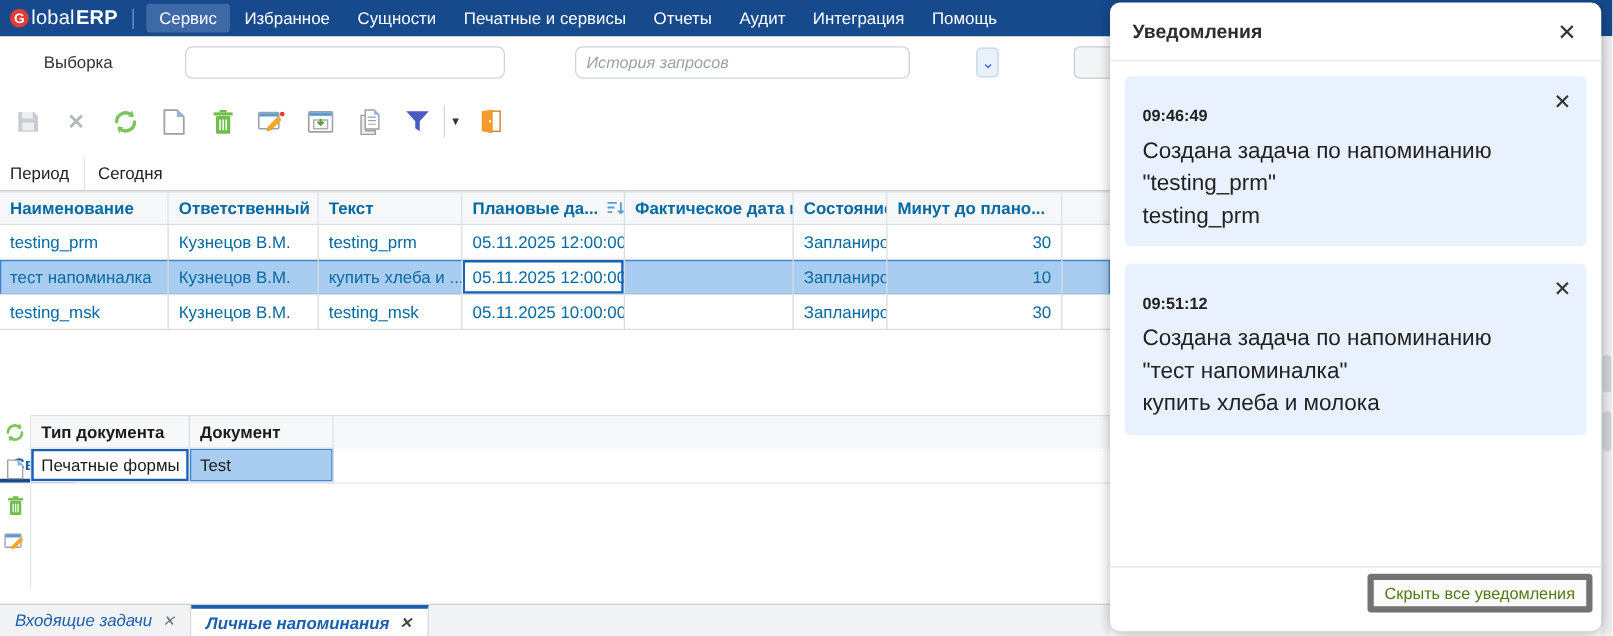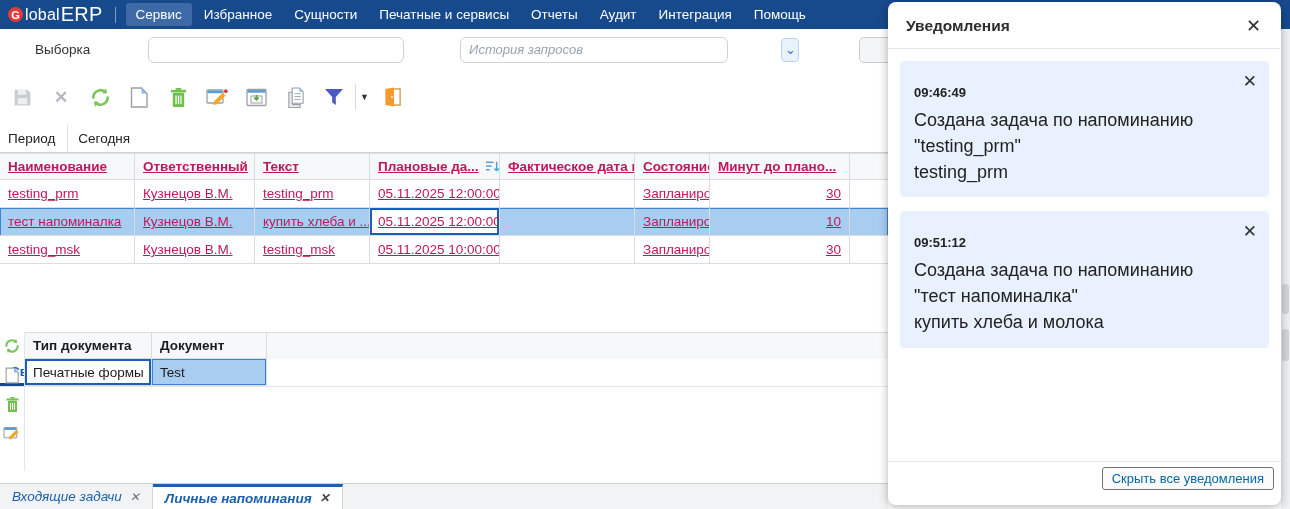--- a/index.html
+++ b/index.html
@@ -9,21 +9,21 @@
 
   
   .nav { position:absolute; top:0; left:0; width:1290px; height:29px;
          background:#17498d; display:flex; align-items:center; color:#fff;
          padding-left:8px; font-size:13.5px; }
   .logo { display:flex; align-items:center; gap:1px; margin-right:10px; }
   .logo-g { width:15px; height:15px; border-radius:50%; background:#e23b3b; color:#fff;
             font-size:11px; font-weight:bold; display:flex; align-items:center;
             justify-content:center; margin-right:1px; }
   .logo-light { font-size:16px; font-weight:400; letter-spacing:.2px; }
-  .logo-bold  { font-size:20px; font-weight:400; letter-spacing:.2px; }
+  .logo-bold  { font-size:16px; font-weight:700; letter-spacing:.2px; }
   .nav-sep { width:1px; height:16px; background:rgba(255,255,255,.45); margin:0 10px 0 2px; }
   .nav-item { padding:4px 10px; margin-right:2px; border-radius:3px; cursor:default; white-space:nowrap; }
   .nav-item.active { background:#3d69a6; }
 
   
   .filter-row { position:absolute; top:29px; left:0; width:900px; height:41px;
                 display:flex; align-items:center; font-size:13.5px; color:#333;gap:48px; }
   .filter-label { margin-left:35px; margin-right:10px; }
   .inp { height:26px; border:1px solid #ccd3dc; border-radius:6px; padding:0 8px;
          font-size:13px; font-family:"Liberation Sans", sans-serif; color:#333; outline:none; }
@@ -46,21 +46,21 @@
 
   
   .period-row { position:absolute; top:125px; left:0; width:888px; height:28px;
                 display:flex; align-items:center; font-size:13.5px; color:#222;
                 border-bottom:1px solid #cfd3d8; }
   .period-label { padding:0 12px 0 8px; }
   .period-value { border-left:1px solid #dfe2e6; align-self:stretch; display:flex;
                   align-items:center; padding-left:10px; flex:1; }
 
   
-  .mt { position:absolute; top:153px; left:0; width:888px; font-size:13.5px; color:#be185d;text-decoration:underline; }
+  .mt { position:absolute; top:153px; left:0; width:888px; font-size:13.5px; color:#0369a1; }
   .mt-grid { display:grid; grid-template-columns:135px 120px 115px 130px 135px 75px 140px auto; }
   .mt-grid > div { border-right:1px solid #d9dce0; border-bottom:1px solid #d9dce0;
                    padding:5px 8px; height:28px; display:flex; align-items:center;
                    white-space:nowrap; overflow:hidden; }
   .mt-head > div { background:#f7f8fa; font-weight:600; border-top:1px solid #d9dce0; height:27px; }
   .mt-grid > div:last-child { border-right:none; }
   .num { justify-content:flex-end; }
   .row-sel { background:#a9cdf1; box-shadow:inset 0 0 0 1px #3c85d4; }
   .cell-focus { box-shadow:inset 0 0 0 2px #1660b8; background:#fff; }
   .sort-ico { margin-left:6px; flex:none; }
@@ -112,21 +112,21 @@
   .panel-title { font-size:15.5px; font-weight:700; color:#2d2d2d; }
   .panel-close { background:none; border:none; font-size:18px; color:#333; cursor:pointer; line-height:1; }
   .cards { padding:12px 12px 0 12px; display:flex; flex-direction:column; gap:14px; }
   .card { background:#e8f1fd; border-radius:4px; padding:24px 40px 12px 14px; position:relative; }
   .card-time { font-size:13px; font-weight:700; color:#222; margin-bottom:7px; }
   .card-text { font-size:18px; color:#222; line-height:1.45; }
   .card-close { position:absolute; top:12px; right:12px; background:none; border:none;
                 font-size:17px; color:#333; cursor:pointer; line-height:1; }
   .panel-spacer { flex:1; }
   .panel-foot { border-top:1px solid #e5e5e5; padding:5px 7px 15px; text-align:right; }
-  .hide-all { font-size:13px; color:#0369a1; background:#fbfbfc; border:1px solid #737373;
+  .hide-all { font-size:13px; color:#4d7c0f; background:#fbfbfc; border:5px solid #737373;
               border-radius:3px; padding:3px 9px; cursor:pointer;
               font-family:"Liberation Sans", sans-serif; }
 </style>
 </head>
 <body>
 
 <div class="stage">
 
   <div class="nav">
     <div class="logo">

